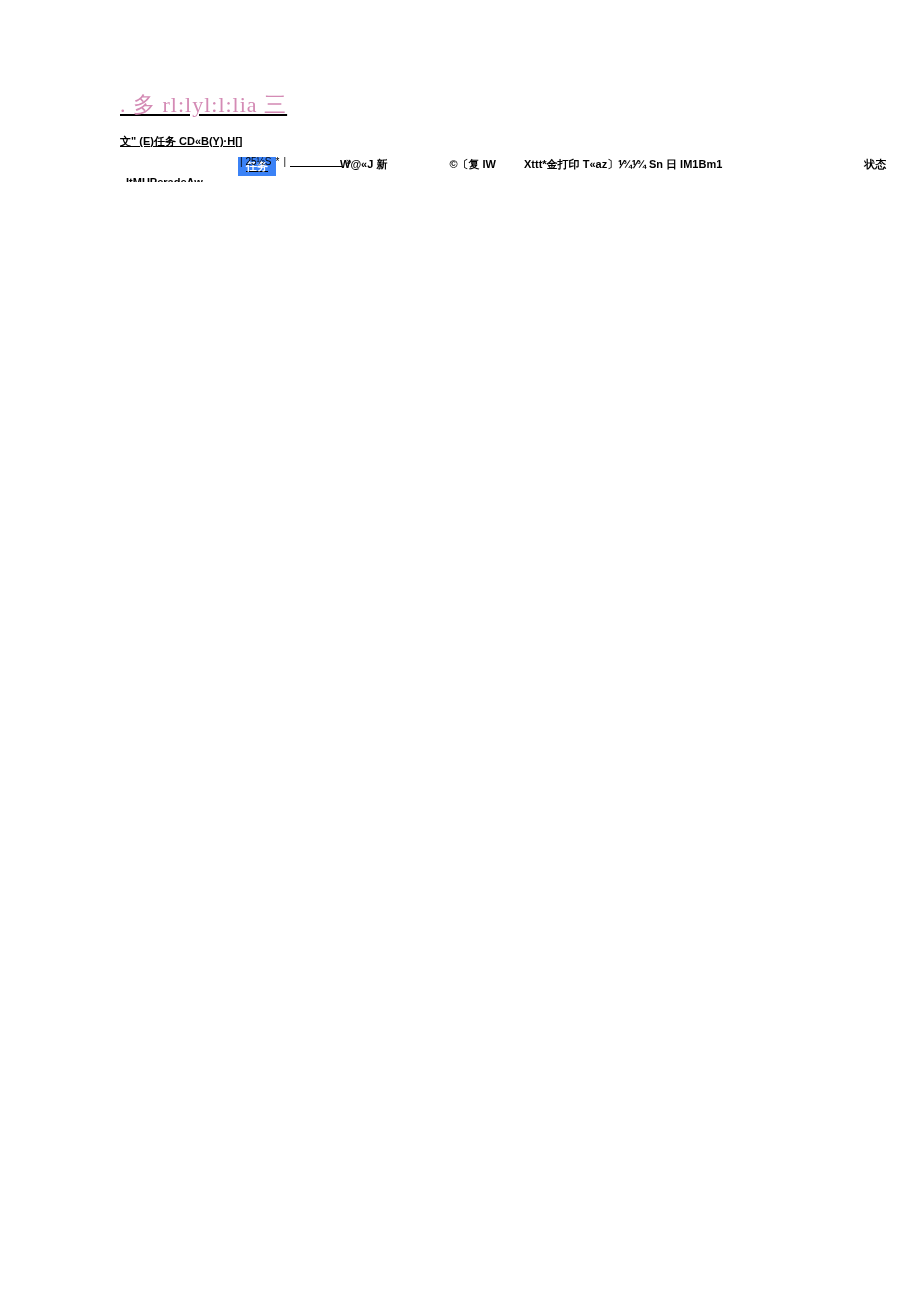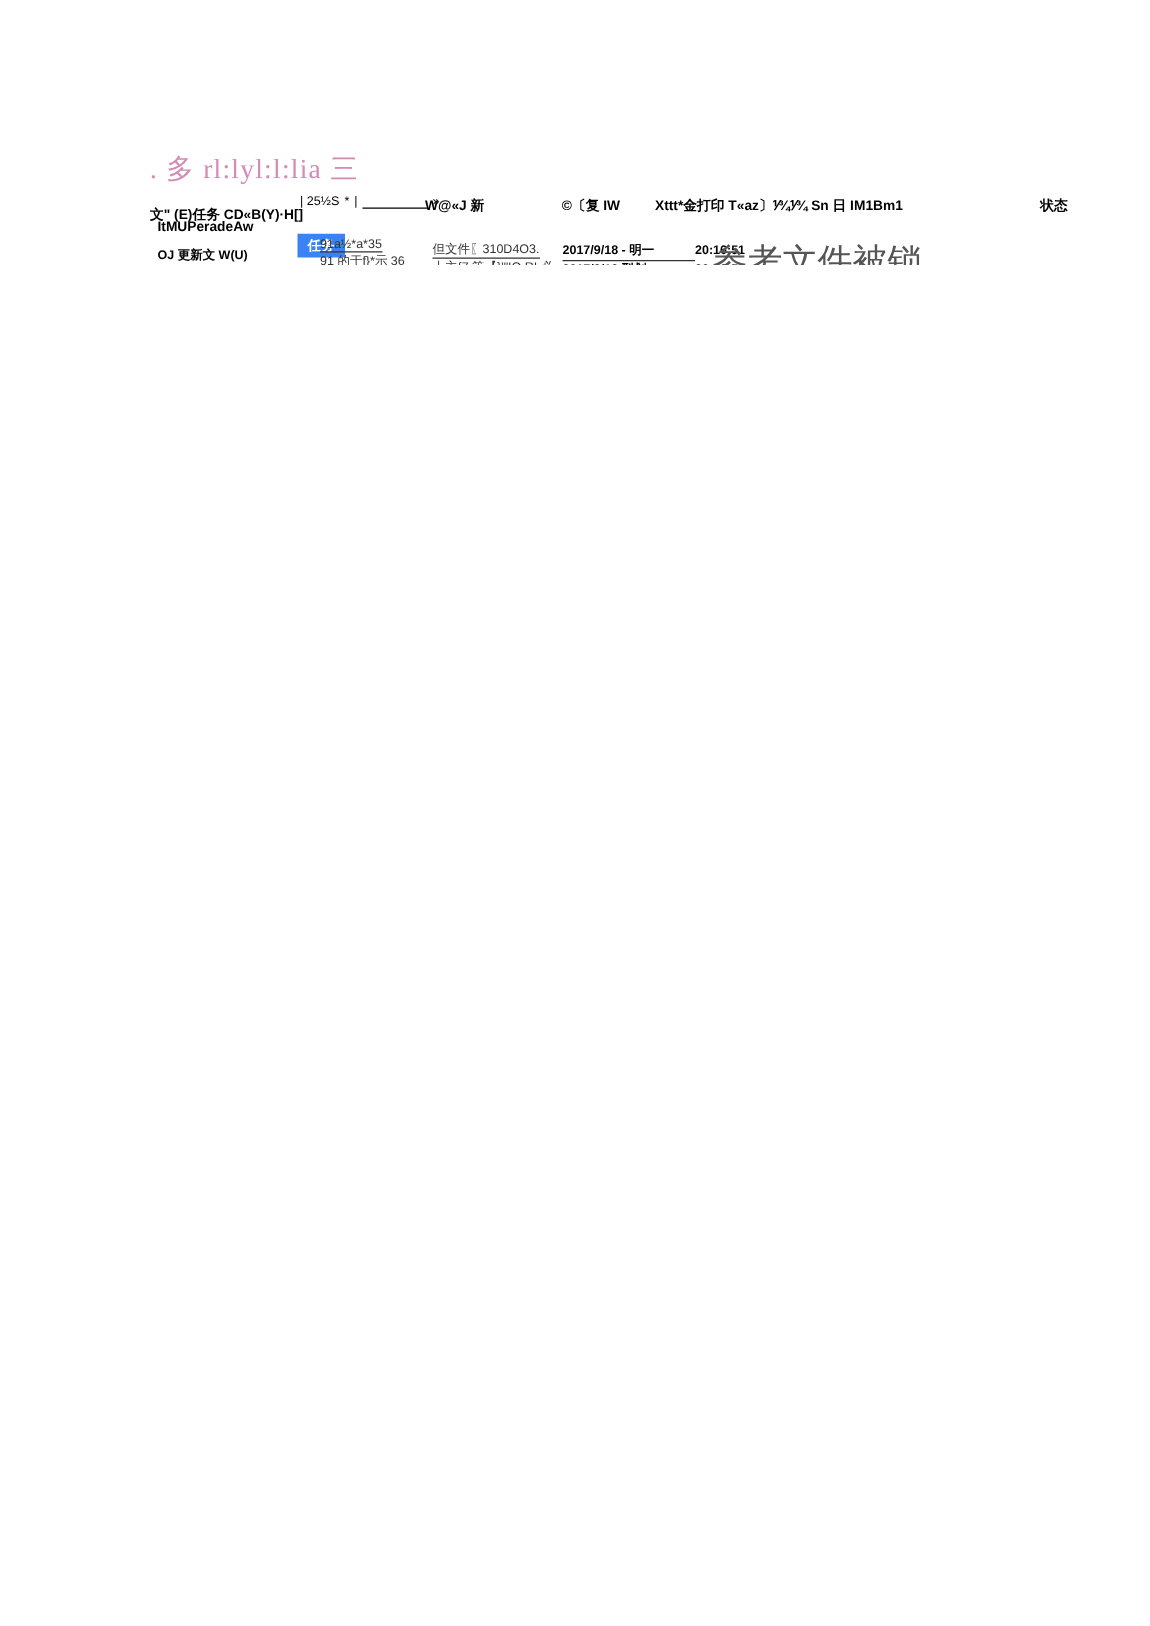--- a/index.html
+++ b/index.html
@@ -5,22 +5,23 @@
   * { box-sizing: border-box; margin: 0; padding: 0; }
   body {
     font-family: "Microsoft YaHei", "SimSun", Arial, sans-serif;
     background: #fff;
     font-size: 10px;
     color: #000;
     width: 920px;
     position: relative;
   }
   .page {
-    padding: 120px 0 0 120px;
+    padding: 90px 0 0 120px;
     position: relative;
+    text-decoration: underline;
   }
   .brand-row {
     color: #d48bb5;
     font-family: "STKaiti","KaiTi",cursive;
     font-size: 22px;
     letter-spacing: 1px;
     margin-bottom: 14px;
   }
   .menu-bar {
     font-weight: bold;
@@ -57,21 +58,21 @@
     top: 156px;
     left: 340px;
     display: flex;
     gap: 22px;
     font-size: 11px;
     align-items: baseline;
   }
   .top-labels span { font-weight: bold; }
   .top-labels .col2 { margin-left: 40px; }
   .top-labels .col3 { margin-left: 6px; font-weight: bold;}
-  .top-labels .col4 { margin-left: 88px; font-weight: bold;}
+  .top-labels .col4 { margin-left: 120px; font-weight: bold;}
   .sidebar {
     position: absolute;
     left: 126px;
     top: 176px;
     width: 130px;
   }
   .sidebar .hdr { font-weight: bold; font-size: 11px; margin-bottom: 8px; }
   .sidebar ul { list-style: none; }
   .sidebar li { font-weight: bold; font-size: 10px; line-height: 18px; white-space: nowrap;}
   .sidebar .indent { padding-left: 12px; }

